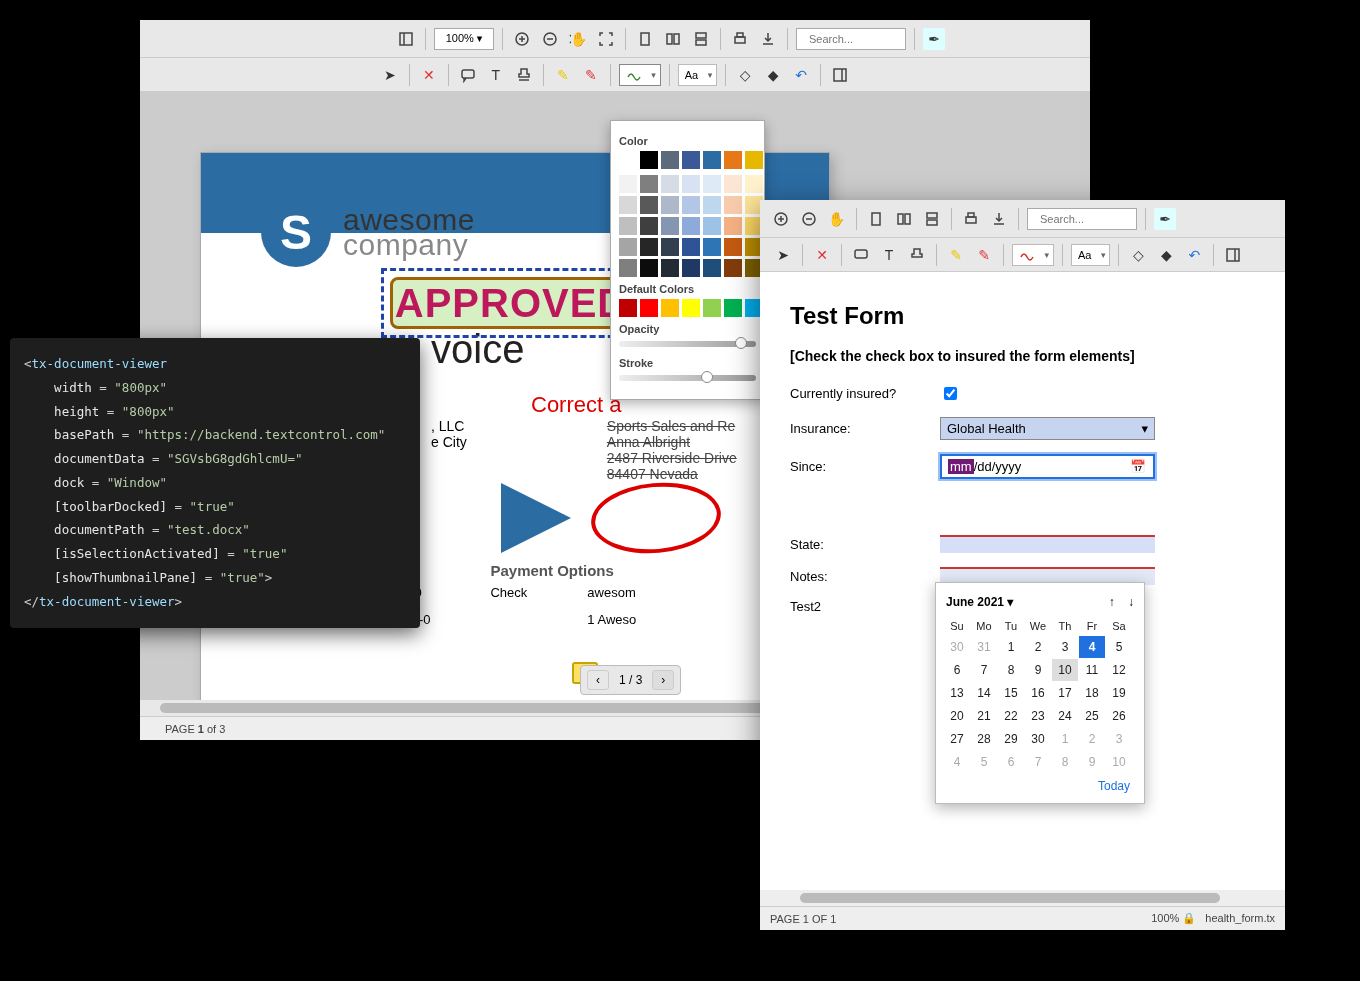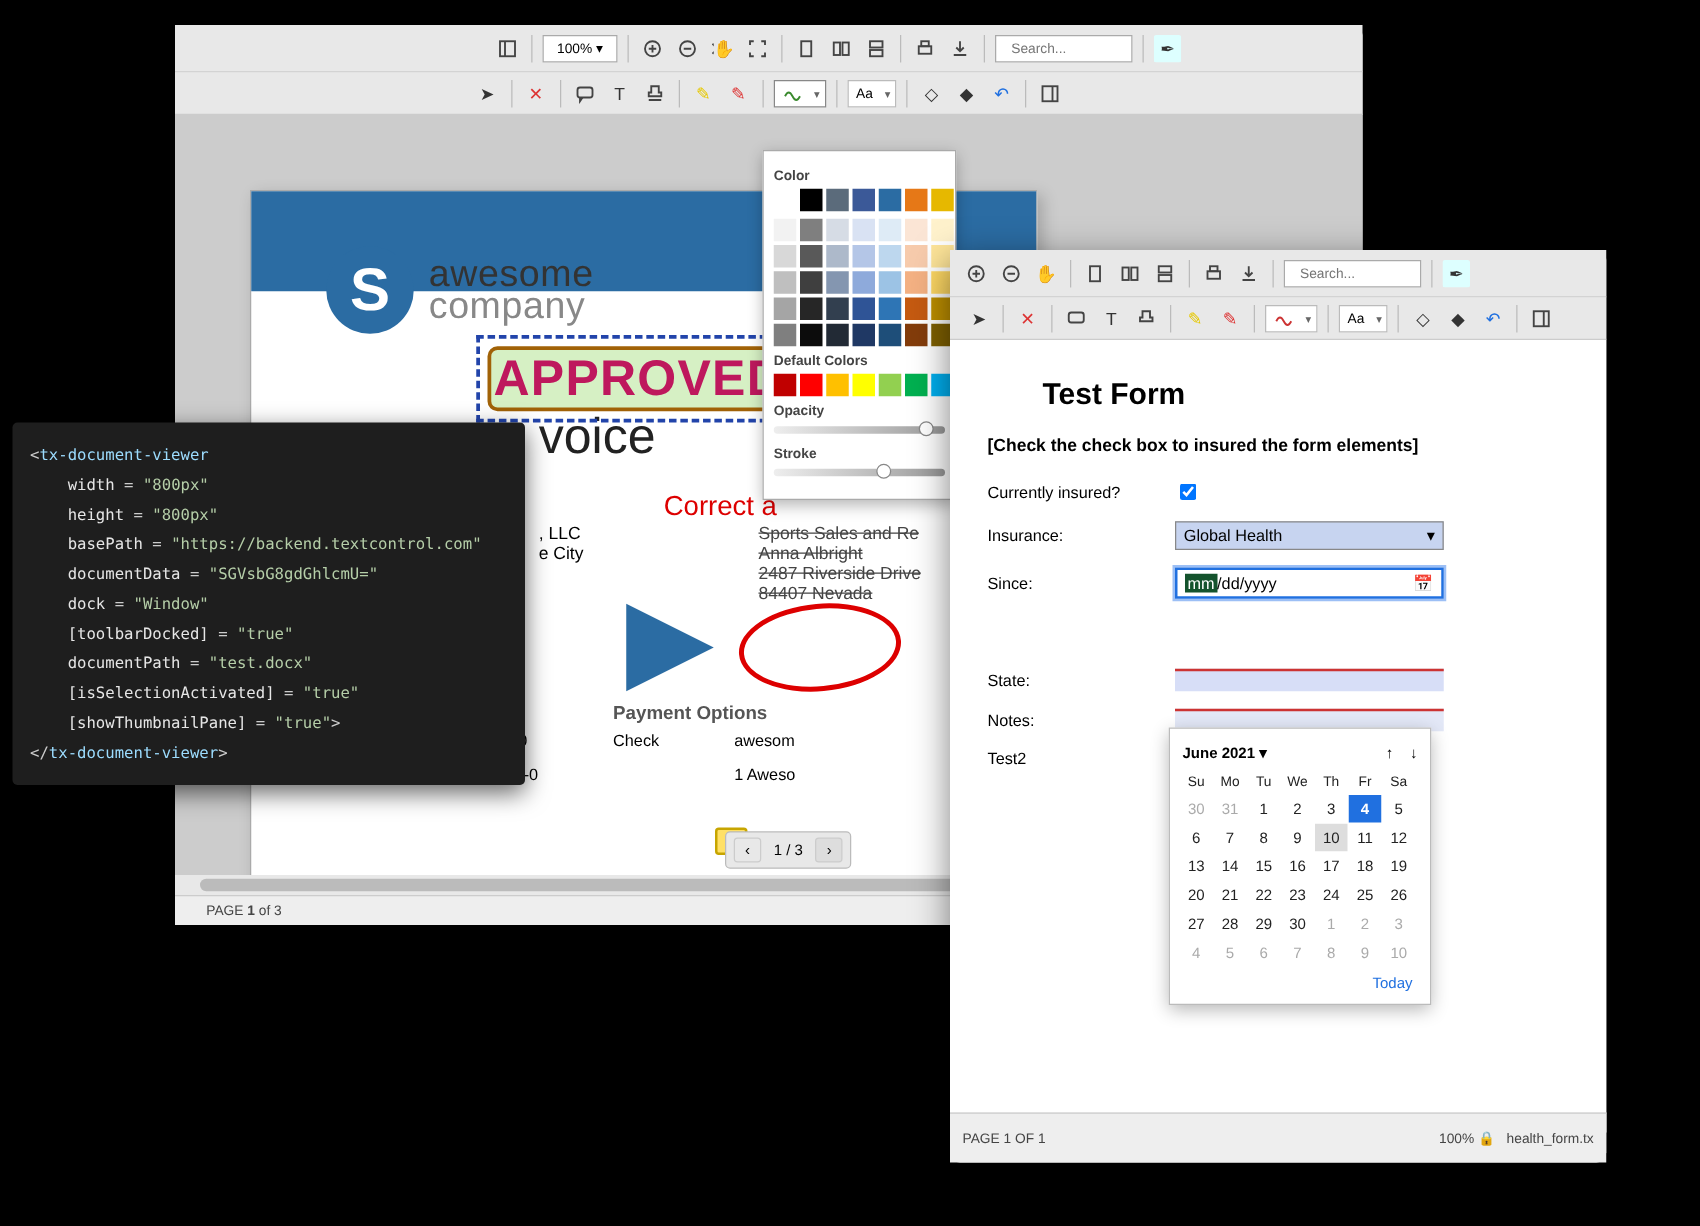--- a/index.html
+++ b/index.html
@@ -45,39 +45,39 @@
   .page-chip { position:absolute; left:440px; bottom:45px; background:#e8e8e8; border:1px solid #bbb; border-radius:4px; padding:4px 6px; display:flex; gap:4px; align-items:center; font-size:12px; }
   .page-chip .nav { padding:2px 8px; border:1px solid #ccc; border-radius:3px; }
   
   .code-block { position:absolute; left:10px; top:338px; width:410px; height:290px; background:#1e1e1e; color:#ccc; font-family:Consolas,Monaco,monospace; font-size:12.5px; padding:14px; line-height:1.9; z-index:80; box-shadow:0 6px 20px rgba(0,0,0,.6); border-radius:4px; }
   .code-block .tag { color:#9cdcfe; }
   .code-block .attr { color:#e6e6e6; }
   .code-block .val { color:#b5cea8; }
   
   .win2 { left:760px; top:200px; width:525px; height:730px; z-index:100; }
   .doc2 { position:absolute; top:72px; left:0; right:0; bottom:24px; background:#fff; overflow:hidden; padding:30px 30px 10px 30px; }
-  .form-title { font-size:24px; font-weight:bold; margin-bottom:18px;margin-left:44px; }
+  .form-title { font-size:24px; font-weight:bold; margin-bottom:18px; }
   .form-sub { font-weight:bold; font-size:14px; margin-bottom:20px; }
   .form-row { display:flex; align-items:center; margin-bottom:14px; }
   .form-row .lbl { width:150px; font-size:13px; }
   .form-row .ctl { flex:1; }
   .select { width:215px; border:1px solid #888; background:#c7d4f0; padding:3px 6px; font-size:13px; display:flex; justify-content:space-between; align-items:center; }
   .date-in { width:215px; border:2px solid #2070e0; box-shadow:0 0 0 2px #9cbff5; background:#fff; padding:3px 6px; font-size:13px; display:flex; justify-content:space-between; align-items:center; }
-  .date-in .mm { background:#14532d; color:#fff; padding:0 2px; }
+  .date-in .mm { background:#701a75; color:#fff; padding:0 2px; }
   .state-strip { width:215px; height:18px; background:#d7def7; border-top:2px solid #c33; }
   .cal-pop { position:absolute; left:175px; top:310px; width:210px; background:#fff; border:1px solid #bbb; box-shadow:0 4px 14px rgba(0,0,0,.3); padding:8px; font-size:12px; }
   .cal-head { display:flex; justify-content:space-between; padding:4px 2px 8px 2px; }
   .cal-grid { display:grid; grid-template-columns:repeat(7,26px); gap:1px; text-align:center; }
   .cal-grid .dow { font-weight:normal; color:#222; font-size:11px; padding:3px 0; }
   .cal-grid .day { padding:4px 0; color:#222; cursor:pointer; }
   .cal-grid .out { color:#aaa; }
   .cal-grid .sel { background:#2070e0; color:#fff; font-weight:bold; }
   .cal-grid .today { background:#ddd; }
   .cal-today { text-align:right; padding:6px 6px 2px 0; color:#2070e0; }
-  .status2 { position:absolute; bottom:0; left:0; right:0; height:40px; background:#eee; border-top:1px solid #ccc; display:flex; align-items:center; justify-content:space-between; padding:0 10px; font-size:11px; color:#444; }
+  .status2 { position:absolute; bottom:0; left:0; right:0; height:24px; background:#eee; border-top:1px solid #ccc; display:flex; align-items:center; justify-content:space-between; padding:0 10px; font-size:11px; color:#444; }
   .hscroll2 { position:absolute; bottom:24px; left:0; right:0; height:16px; background:#eee; }
   .hscroll2-thumb { position:absolute; left:40px; top:3px; width:420px; height:10px; background:#bbb; border-radius:5px; }
   .sticky-note { position:absolute; left:432px; bottom:32px; width:26px; height:22px; background:#ffe066; border:2px solid #c7a500; border-radius:3px; display:flex; align-items:center; justify-content:center; font-size:14px; font-weight:bold; }
   .tb-dropdown { border:1px solid #bbb; background:#fff; height:22px; padding:0 18px 0 6px; display:flex; align-items:center; font-size:11px; position:relative; }
   .tb-dropdown::after { content:"▾"; position:absolute; right:4px; font-size:9px; color:#666; }
   svg.ic { width:16px; height:16px; stroke:#444; stroke-width:1.5; fill:none; }
   .wave-green svg.ic { stroke:#3a8a2e; }
 </style>
 </head>
 <body>

